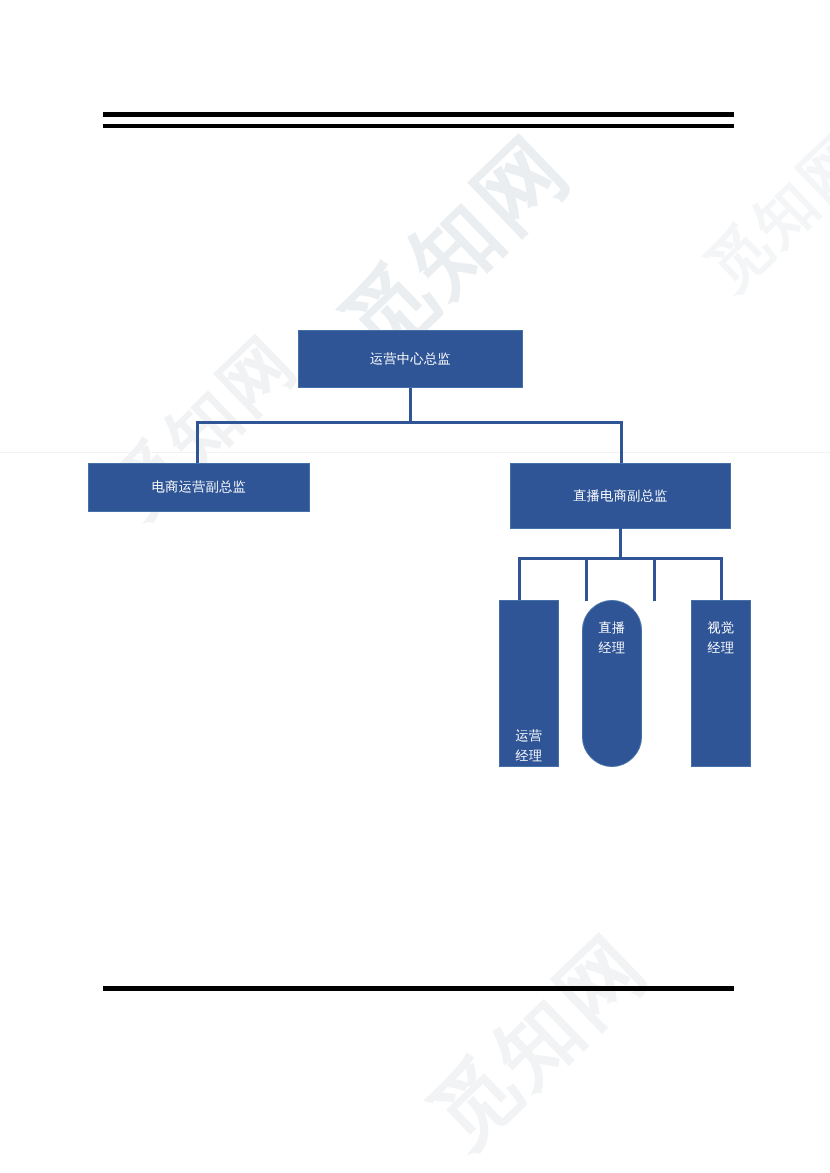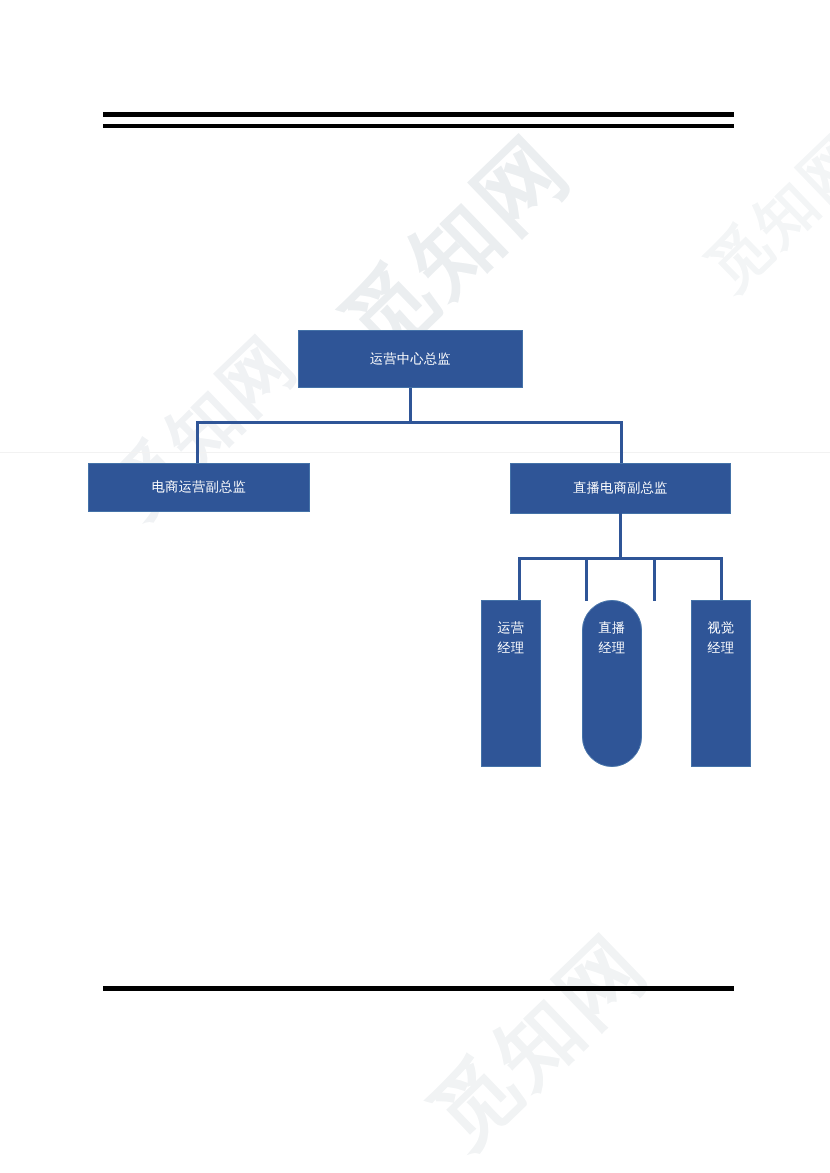--- a/index.html
+++ b/index.html
@@ -131,36 +131,36 @@
   .node-l2-left {
     left: 88px;
     top: 463px;
     width: 222px;
     height: 49px;
   }
   .node-l2-right {
     left: 510px;
     top: 463px;
     width: 221px;
-    height: 51px;
+    height: 66px;
   }
 
   .node-leaf {
     top: 600px;
     width: 60px;
     height: 167px;
     align-items: flex-start;
     padding-top: 17px;
     font-size: 13px;
   }
   .node-leaf .leaf-label {
     display: block;
     width: 100%;
   }
-  .leaf-1 { left: 481px; }
+  .leaf-1 { left: 499px; align-items: flex-end; }
   .leaf-2 { left: 582px; border-radius: 30px; }
   .leaf-3 { left: 624px; }
   .leaf-4 { left: 691px; text-align: center; }
 
   
   .conn {
     position: absolute;
     background: #2f5597;
   }
   .conn-v { width: 3px; }

